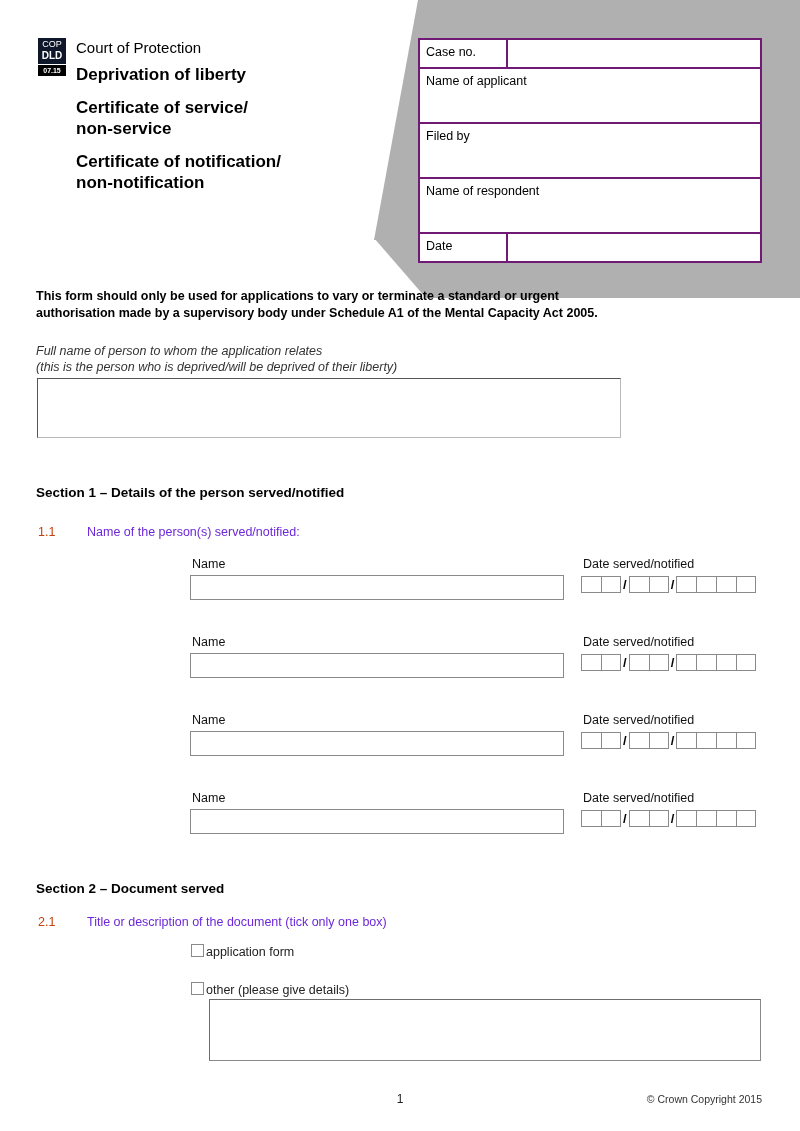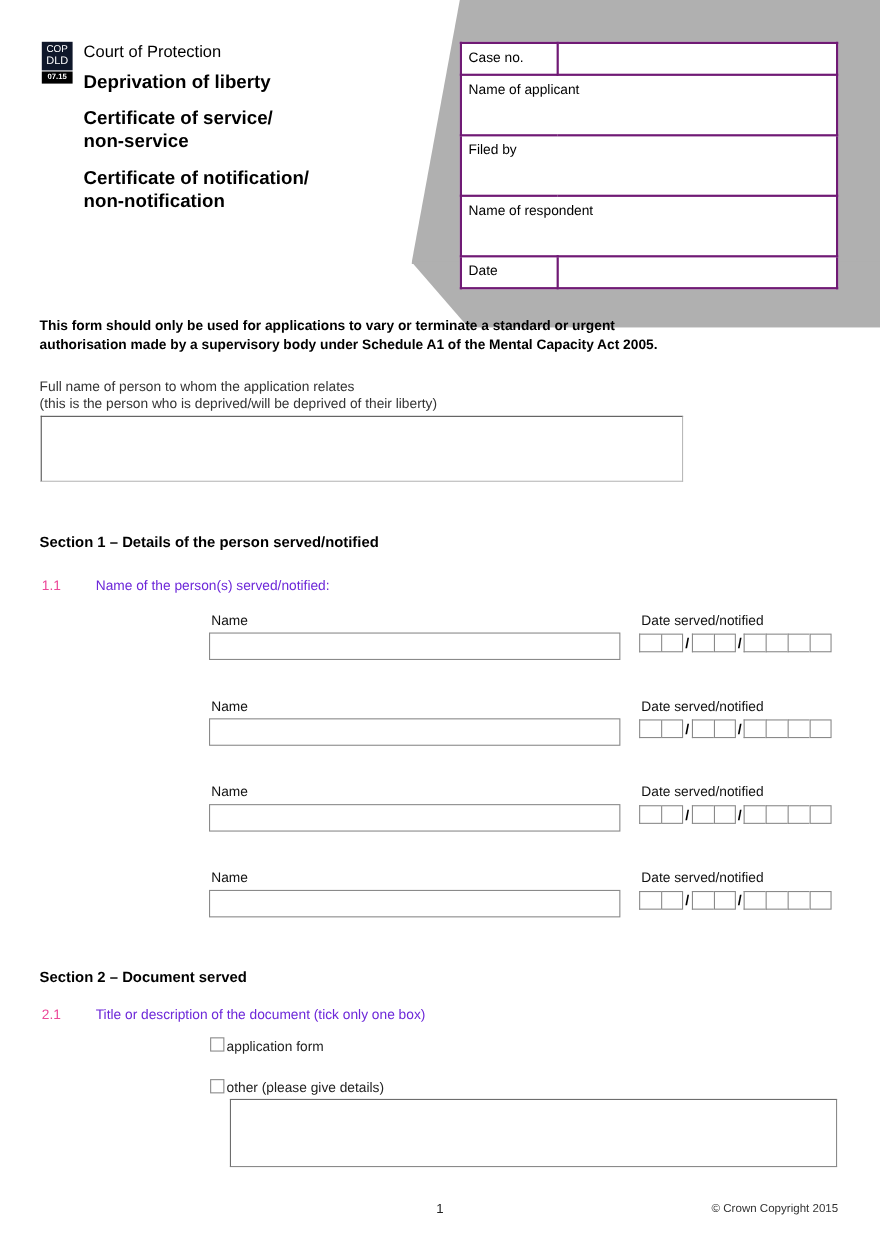--- a/index.html
+++ b/index.html
@@ -62,21 +62,21 @@
     box-sizing: border-box;
   }
   .badge-cop {
     font-size: 9px;
     letter-spacing: 0px;
     display: block;
     line-height: 11px;
   }
   .badge-dld {
     font-size: 10px;
-    font-weight: normal;
+    font-weight: bold;
     display: block;
     line-height: 11px;
   }
   .badge-ver {
     background: #000000;
     color: #ffffff;
     width: 28px;
     height: 11px;
     font-size: 7px;
     font-weight: bold;
@@ -135,20 +135,21 @@
     line-height: 17px;
   }
   .fullname-label {
     position: absolute;
     left: 36px;
     top: 343px;
     width: 600px;
     font-size: 12.5px;
     line-height: 16px;
     color: #333333;
+    font-style: italic;
   }
   .bigbox {
     position: absolute;
     background: #ffffff;
     border-top: 1px solid #555555;
     border-left: 1px solid #555555;
     border-right: 1px solid #b9b9b9;
     border-bottom: 1px solid #b9b9b9;
     box-sizing: border-box;
   }
@@ -163,21 +164,21 @@
   .section-heading {
     position: absolute;
     left: 36px;
     font-size: 13.5px;
     font-weight: bold;
     white-space: nowrap;
   }
   .item-num {
     position: absolute;
     font-size: 12.5px;
-    color: #ec4899;
+    color: #c2410c;
   }
   .item-text {
     position: absolute;
     font-size: 12.5px;
     color: #6d28d9;
     white-space: nowrap;
   }
 
   
   .name-row { position: absolute; left: 0; width: 800px; }

